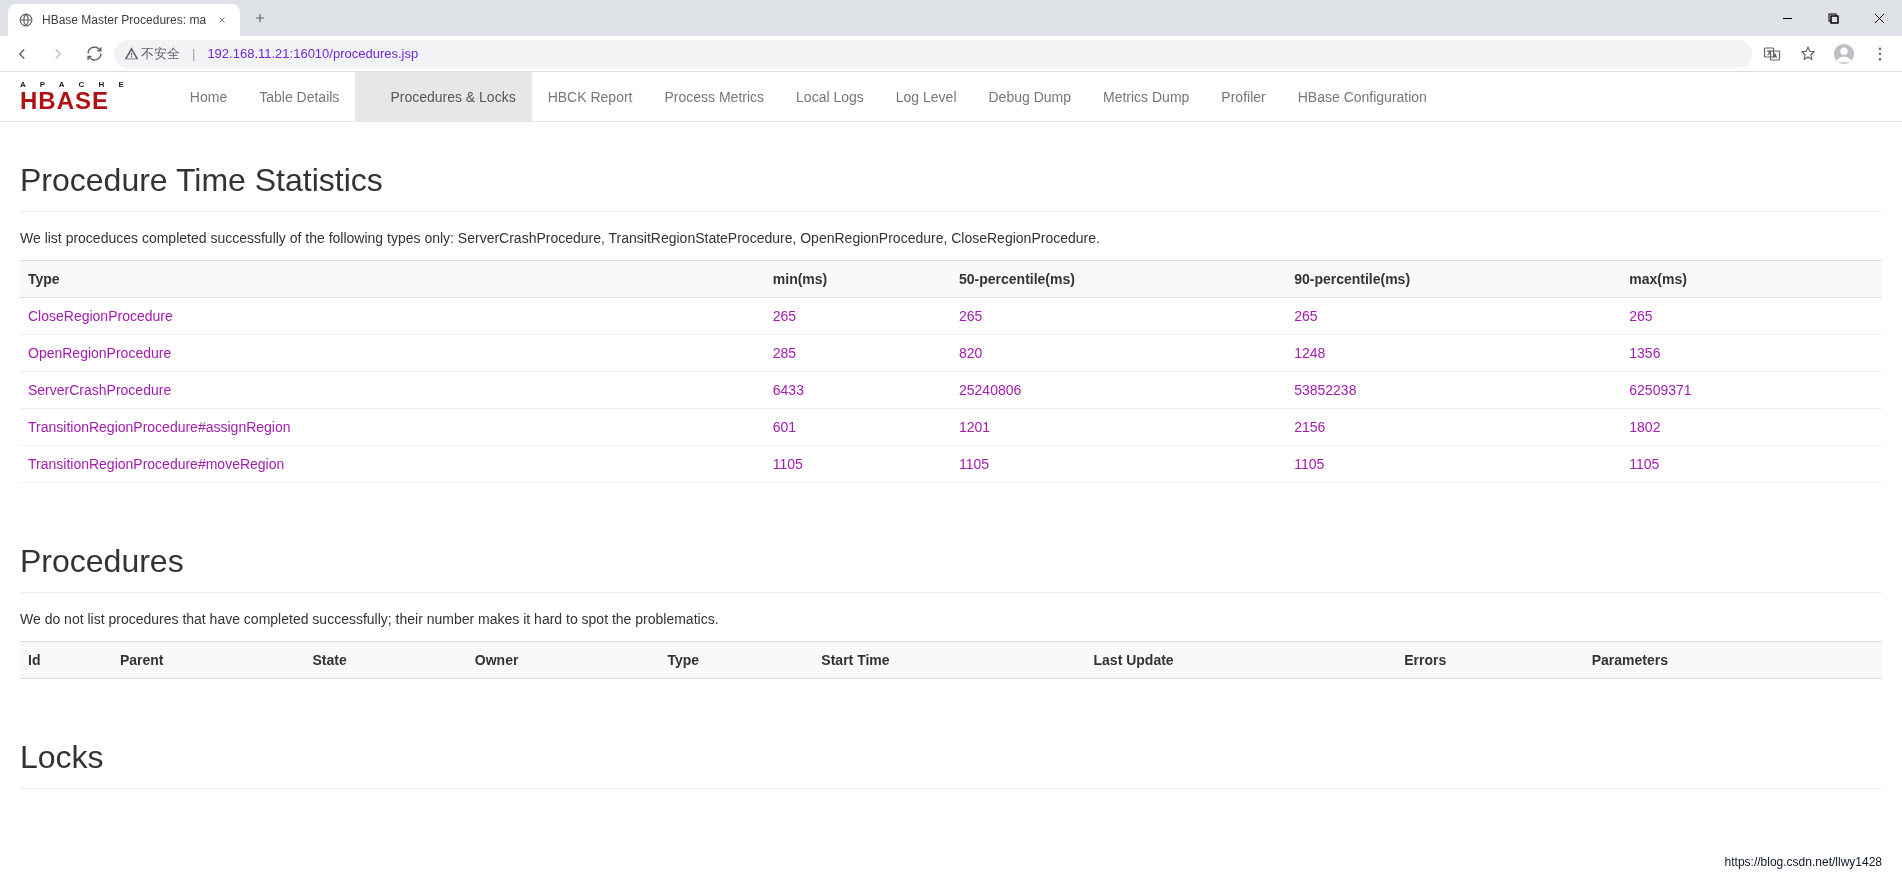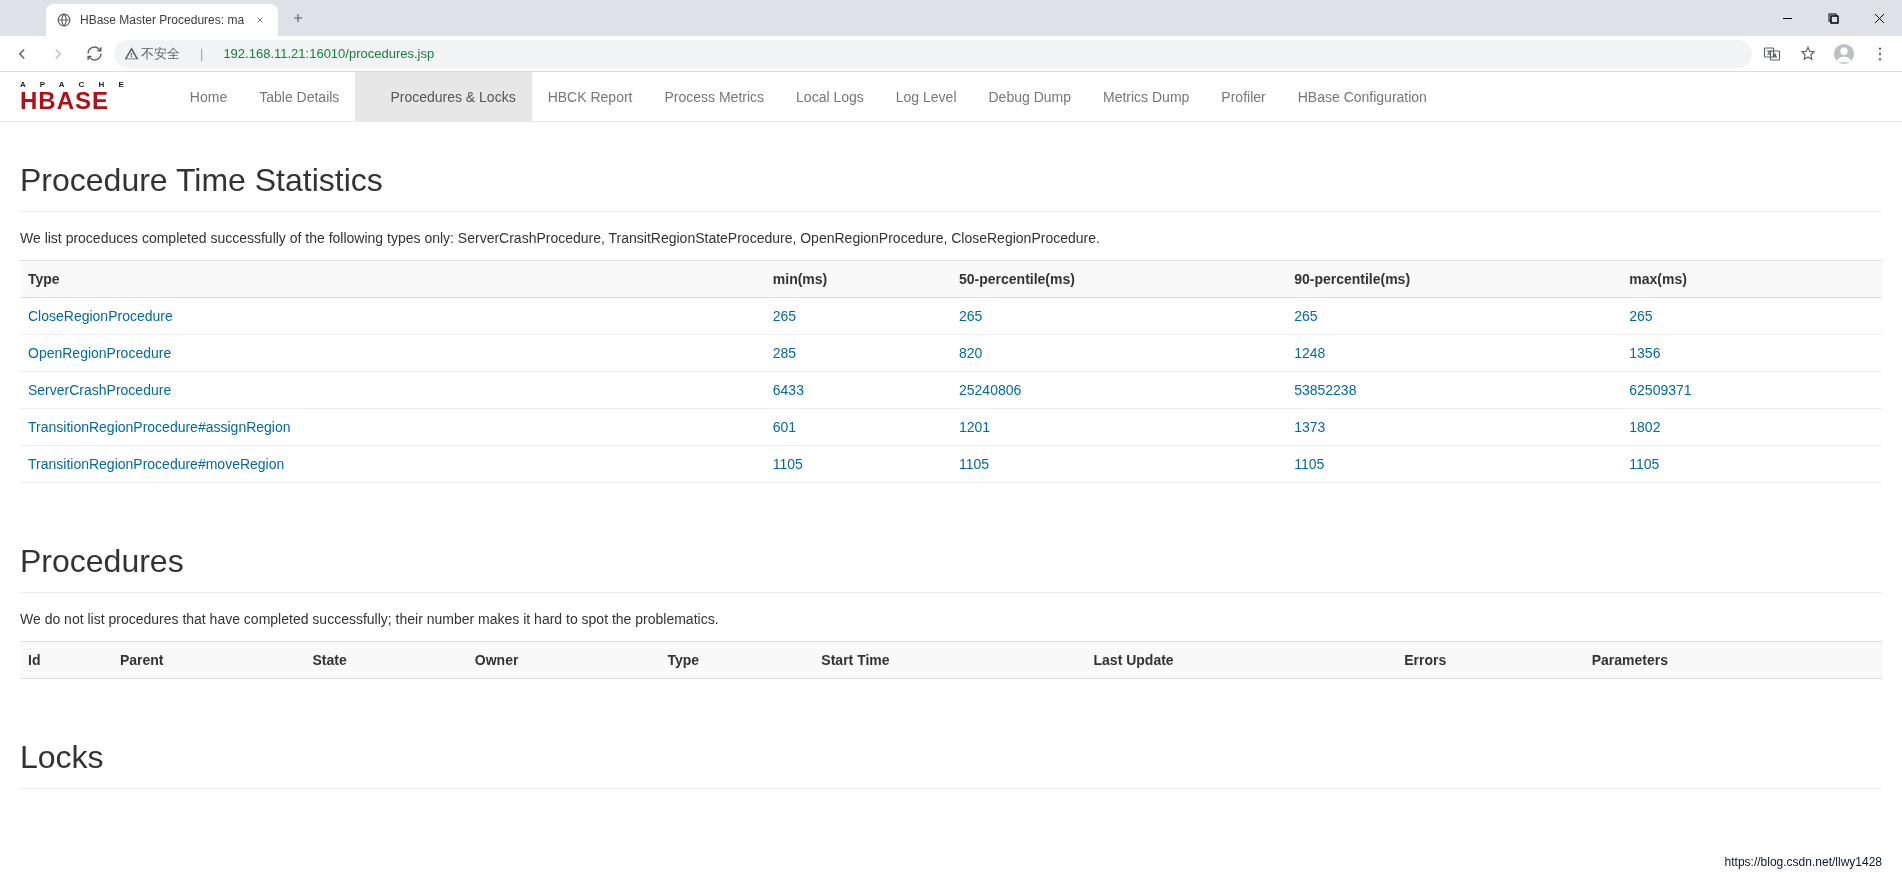--- a/index.html
+++ b/index.html
@@ -1,57 +1,57 @@
 <!DOCTYPE html>
 <html><head>
   <meta charset="utf-8">
   <style>
     * { margin: 0; padding: 0; box-sizing: border-box; }
     body { font-family: "Segoe UI", Arial, sans-serif; font-size: 14px; color: #333; background: #fff; }
 
     
     .browser-chrome { background: #dee1e6; }
-    .tab-bar { display: flex; align-items: center; height: 36px; padding-left: 24px; margin-left: 22px; }
+    .tab-bar { display: flex; align-items: center; height: 36px; padding-left: 8px; }
     .tab { display: flex; align-items: center; background: #fff; height: 32px; padding: 0 10px; border-radius: 8px 8px 0 0; min-width: 200px; max-width: 240px; gap: 8px; margin-top: 4px; font-size: 12px; color: #3c4043; }
     .tab .favicon { width: 16px; height: 16px; display:flex; align-items:center; justify-content:center; color:#5f6368;}
     .tab .title { flex: 1; white-space: nowrap; overflow: hidden; text-overflow: ellipsis; }
     .tab .close { width:16px; height:16px; display:flex; align-items:center; justify-content:center; color:#5f6368; cursor:pointer; }
     .new-tab { width: 28px; height: 28px; display:flex; align-items:center; justify-content:center; color:#5f6368; cursor:pointer; border-radius:50%; margin-left:6px; }
     .window-controls { margin-left:auto; display:flex; gap: 0; }
     .win-btn { width: 46px; height: 32px; display:flex; align-items:center; justify-content:center; color:#000; cursor:pointer;}
     .win-btn svg { width: 11px; height: 11px; }
 
     .addr-row { background:#fff; height: 36px; display:flex; align-items:center; padding: 0 6px; gap: 4px; border-bottom: 1px solid #dadce0; }
     .nav-btn { width: 32px; height: 32px; display:flex; align-items:center; justify-content:center; color:#5f6368; border-radius:50%; cursor:pointer;}
     .nav-btn.disabled { color:#bdc1c6; cursor:default; }
-    .omnibox { flex:1; display:flex; align-items:center; height:28px; background:#f1f3f4; border-radius:14px; padding:0 10px; gap:20px; color:#5f6368; font-size:13px; }
+    .omnibox { flex:1; display:flex; align-items:center; height:28px; background:#f1f3f4; border-radius:14px; padding:0 10px; gap:12px; color:#5f6368; font-size:13px; }
     .omnibox .warn { display:flex; align-items:center; gap:2px; color:#5f6368; }
     .omnibox .sep { color:#9aa0a6; }
-    .omnibox .url { color:#15803d; }
+    .omnibox .url { color:#6d28d9; }
     .right-icons { display:flex; align-items:center; gap:4px; margin-left:auto;}
     .right-ic { width:32px; height:32px; display:flex; align-items:center; justify-content:center; color:#5f6368; cursor:pointer; border-radius:50%; }
 
     
     .page-nav { background:#fff; border-bottom:1px solid #e7e7e7; display:flex; align-items:stretch; height:50px; padding:0 8px;gap:32px; }
     .brand { display:flex; align-items:center; padding:0 12px; }
     .brand .logo-text { font-family: Arial, sans-serif; font-weight:900; font-size:24px; letter-spacing:1px; color:#b11116; line-height:1; }
     .brand .logo-apache { font-size:8px; letter-spacing:6px; color:#222; font-weight:700; }
     .nav-links { display:flex; align-items:stretch; }
     .nav-link { display:flex; align-items:center; padding:0 16px; color:#777; cursor:pointer; font-size:14px; }
     .nav-link.active { background:#e7e7e7; color:#555;padding-left:35px; }
 
     
     .container { padding: 20px 20px 60px 20px; max-width: 100%; }
     h1.section-title { font-size: 32px; font-weight: 400; color:#333; margin-top: 20px; margin-bottom: 12px; }
     hr.sep { border:none; border-top:1px solid #eee; margin-bottom:18px; }
     p.intro { color:#333; font-size:14px; margin-bottom:14px; }
 
     table.tbl { width:100%; border-collapse:collapse; font-size:14px; }
     table.tbl th { text-align:left; font-weight:700; padding:10px 8px; background:#f9f9f9; border-top:1px solid #ddd; border-bottom:1px solid #ddd; color:#333; }
-    table.tbl td { padding:10px 8px; border-bottom:1px solid #eee; color:#0369a1;margin-left:24px; }
+    table.tbl td { padding:10px 8px; border-bottom:1px solid #eee; color:#a21caf;margin-left:24px; }
     .stats-table th:nth-child(1){width:40%;}
     .stats-table th:nth-child(2){width:10%;}
     .stats-table th:nth-child(3){width:18%;}
     .stats-table th:nth-child(4){width:18%;}
     .stats-table th:nth-child(5){width:14%;}
 
     .watermark { position:fixed; right:20px; bottom:6px; font-size:12px; color:#0f172a; pointer-events:none;}
   </style>
 </head>
 <body>
@@ -213,21 +213,21 @@
           <td>ServerCrashProcedure</td>
           <td>6433</td>
           <td>25240806</td>
           <td>53852238</td>
           <td>62509371</td>
         </tr>
         <tr>
           <td>TransitionRegionProcedure#assignRegion</td>
           <td>601</td>
           <td>1201</td>
-          <td>1373</td>
+          <td>2156</td>
           <td>1802</td>
         </tr>
         <tr>
           <td>TransitionRegionProcedure#moveRegion</td>
           <td>1105</td>
           <td>1105</td>
           <td>1105</td>
           <td>1105</td>
         </tr>
       </tbody>

